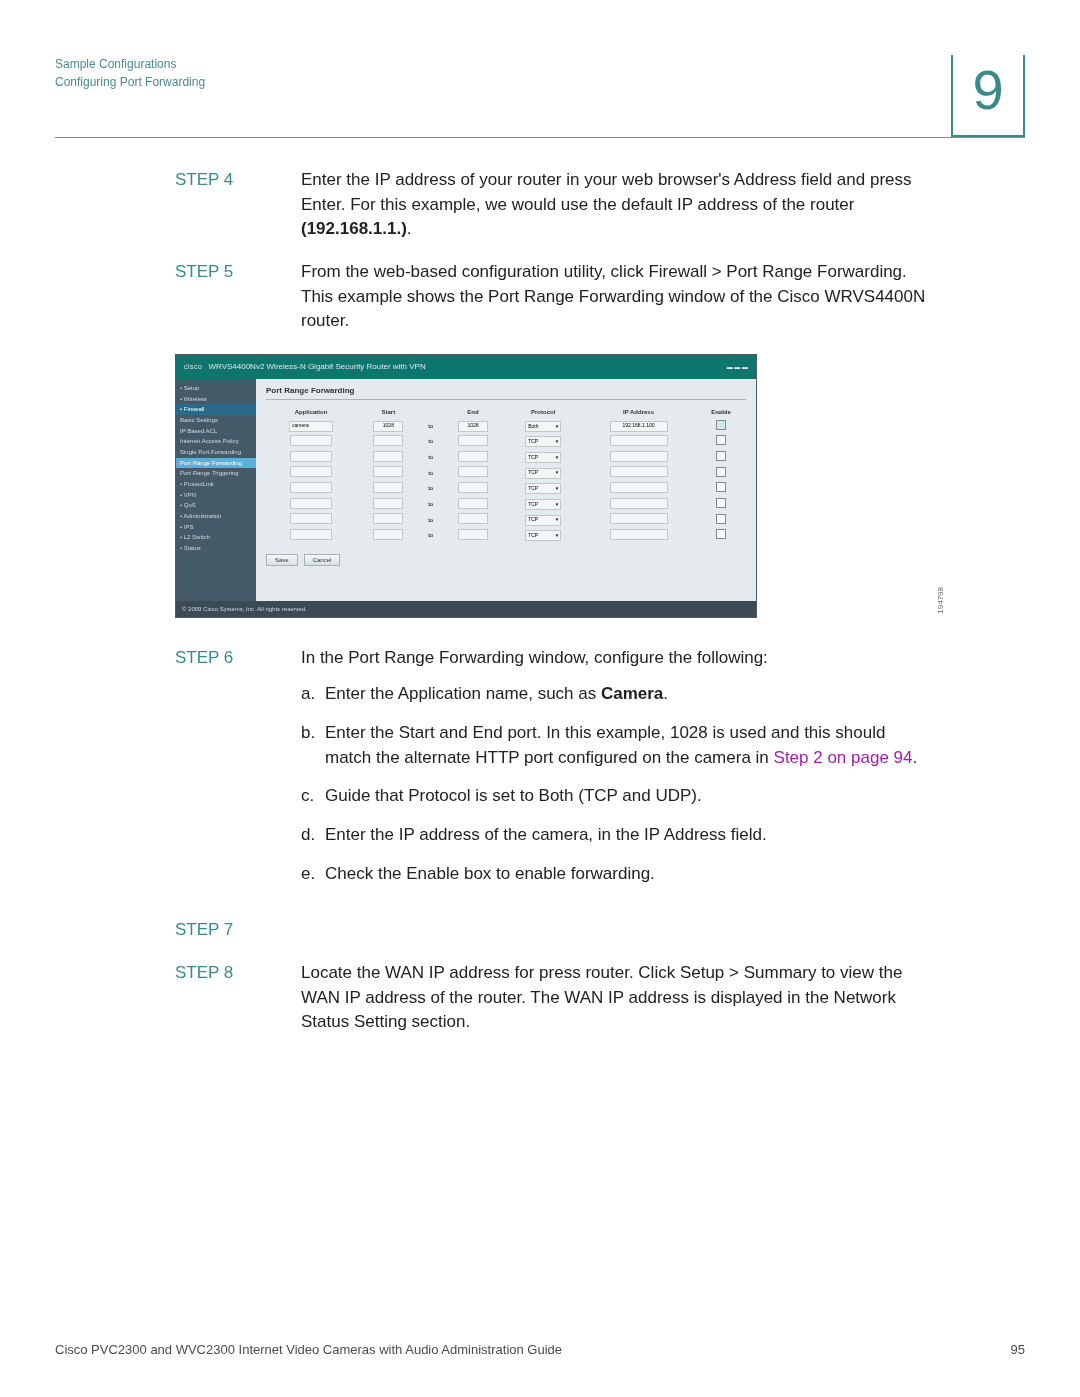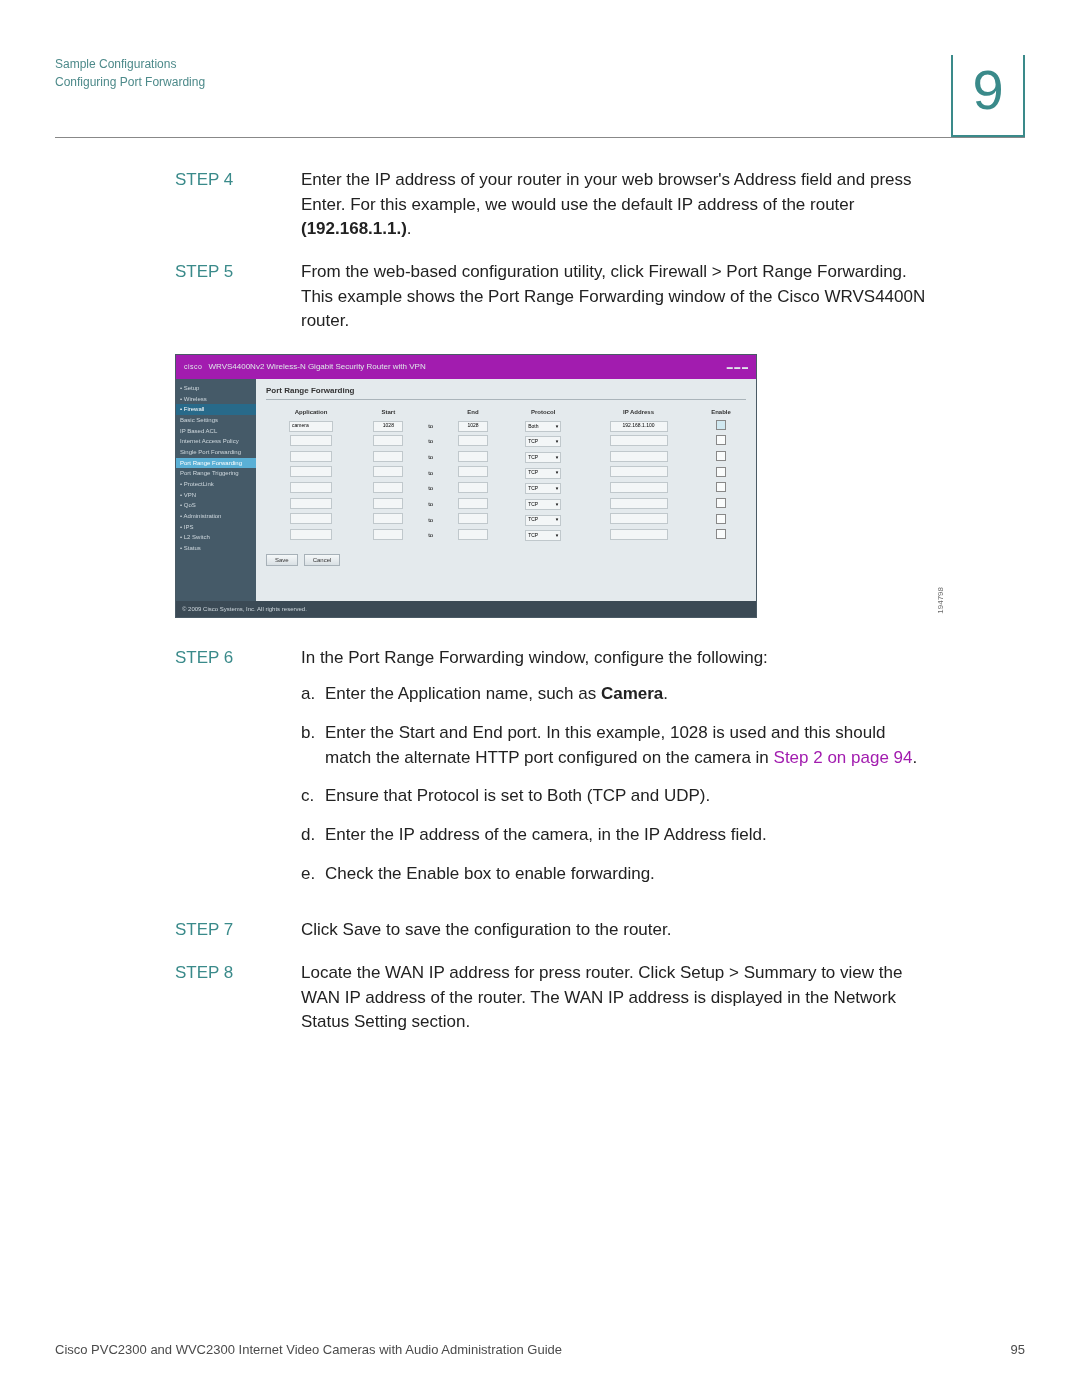--- a/index.html
+++ b/index.html
@@ -92,21 +92,21 @@
   }
   .screenshot {
     width: 580px;
     height: 262px;
     background: #e6ecee;
     border: 1px solid #4a5a65;
     position: relative;
     font-size: 8px;
   }
   .ss-top {
-    background: #a21caf;
+    background: #0f766e;
     color: #dfe6ea;
     height: 24px;
     display: flex;
     align-items: center;
     padding: 0 8px;
     justify-content: space-between;
   }
   .ss-top-left {
     display: flex;
     align-items: center;
@@ -426,39 +426,36 @@
           <div class="sub-item">
             <div class="sub-letter">a.</div>
             <div><span>Enter the Application name, such as </span><span class="bold">Camera</span><span>.</span></div>
           </div>
           <div class="sub-item">
             <div class="sub-letter">b.</div>
             <div><span>Enter the Start and End port. In this example, </span><span>1028</span><span> is used and this should match the alternate HTTP port configured on the camera in </span><span class="link">Step 2 on page 94</span><span>.</span></div>
           </div>
           <div class="sub-item">
             <div class="sub-letter">c.</div>
-            <div><span>Ensure that Protocol is set to </span><span>Both</span><span> (TCP and UDP).</span></div>
+            <div><span>Guide that Protocol is set to </span><span>Both</span><span> (TCP and UDP).</span></div>
           </div>
           <div class="sub-item">
             <div class="sub-letter">d.</div>
             <div><span>Enter the IP address of the camera, in the IP Address field.</span></div>
           </div>
           <div class="sub-item">
             <div class="sub-letter">e.</div>
             <div><span>Check the </span><span>Enable</span><span> box to enable forwarding.</span></div>
           </div>
         </div>
       </div>
     </div>
 
     <div class="step-row">
       <div class="step-label">STEP 7</div>
-      <div class="step-body">
-        <span>Click </span><span>Save</span><span> to save the configuration to the router.</span>
-      </div>
     </div>
 
     <div class="step-row">
       <div class="step-label">STEP 8</div>
       <div class="step-body">
         <span>Locate the WAN IP address for press router. Click </span><span>Setup &gt; Summary</span><span> to view the WAN IP address of the router. The WAN IP address is displayed in the Network Status Setting section.</span>
       </div>
     </div>
 
   </div>

